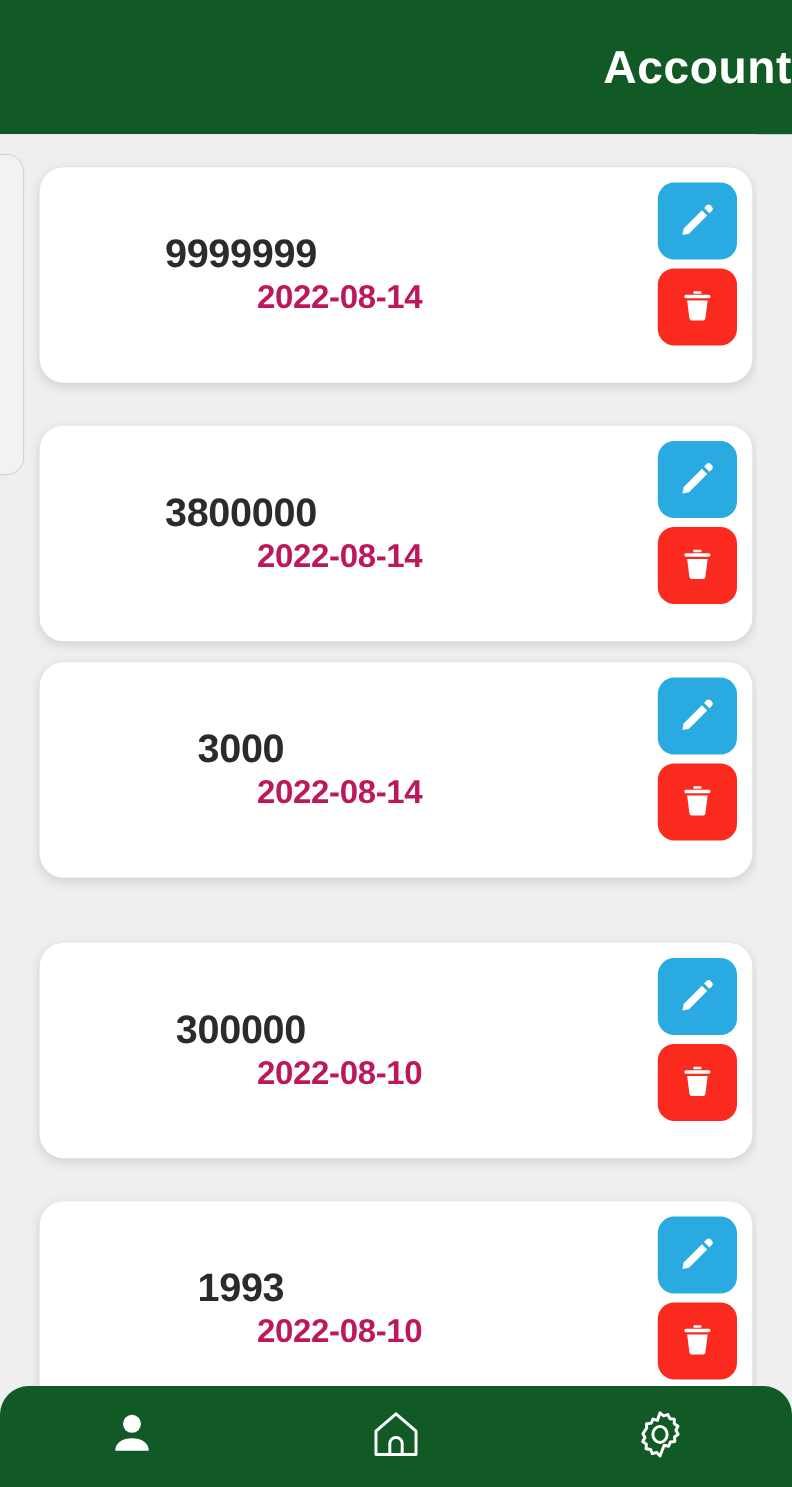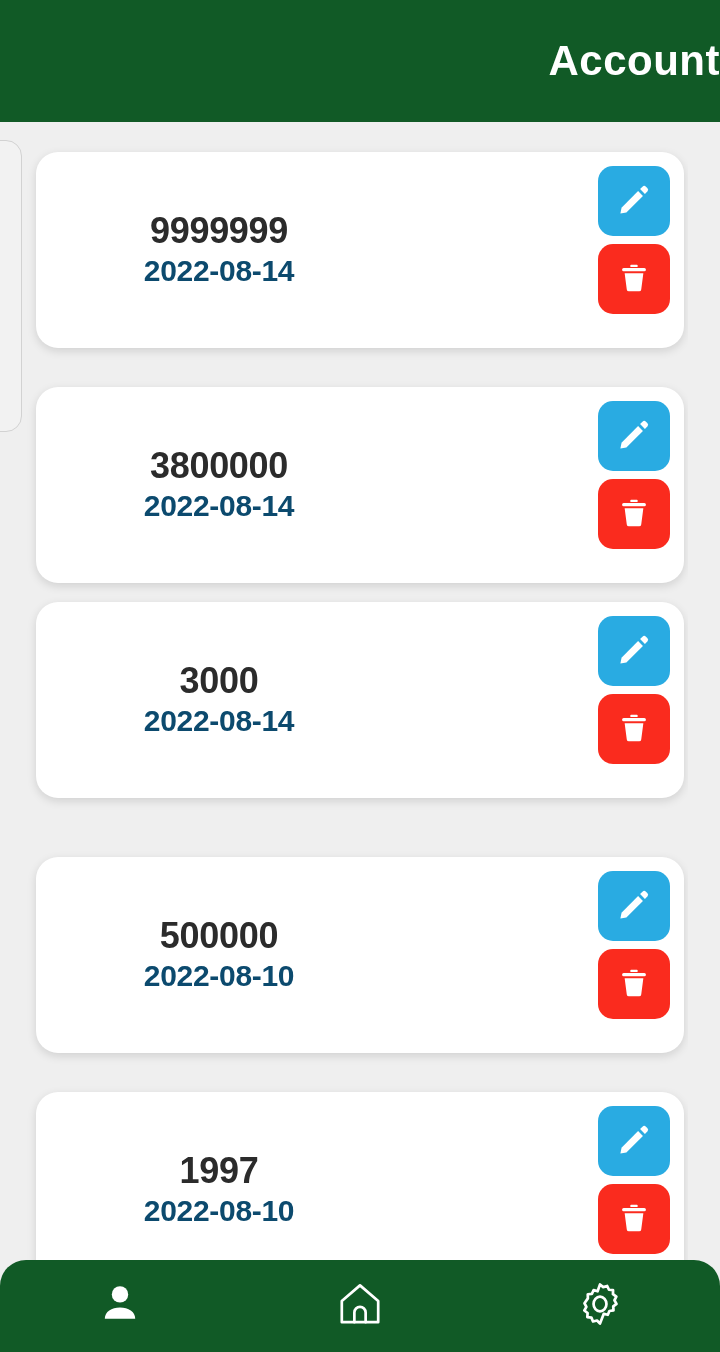--- a/index.html
+++ b/index.html
@@ -78,22 +78,22 @@
     font-size: 36px;
     font-weight: bold;
     color: #2b2b2b;
     text-align: center;
     line-height: 1.18;
     letter-spacing: -0.3px;
   }
   .date {
     font-size: 30px;
     font-weight: bold;
-    color: #0c4a6e;
-    text-align: center;
+    color: #be185d;
+    text-align: right;
     line-height: 1.25;
     letter-spacing: -0.3px;
   }
 
   
   .actions {
     position: absolute;
     right: 14px;
     top: 14px;
     display: flex;
@@ -206,42 +206,42 @@
           <span><svg width="34" height="34" viewBox="0 0 24 24" fill="#ffffff">
               <rect x="9.4" y="2.6" width="5.2" height="1.7" rx="0.6"></rect>
               <rect x="3.6" y="4.9" width="16.8" height="2.3" rx="1.1"></rect>
               <path d="M5.4 8.6h13.2l-1.5 11.5a1.5 1.5 0 0 1-1.5 1.3H8.4a1.5 1.5 0 0 1-1.5-1.3z"></path>
             </svg></span>
         </button>
       </div>
     </div>
     <div class="account-card" style="top: 735px;">
       <div class="card-text">
-        <div class="amount">500000</div>
+        <div class="amount">300000</div>
         <div class="date">2022-08-10</div>
       </div>
       <div class="actions">
         <button class="act-btn edit-btn">
           <span><svg width="34" height="34" viewBox="0 0 24 24" fill="#ffffff">
               <path d="M3.2 17.4 14.9 5.7l3.4 3.4L6.6 20.8l-4.2.8z"></path>
               <path d="M16.3 4.3 18 2.6a1.7 1.7 0 0 1 2.4 0l1 1a1.7 1.7 0 0 1 0 2.4l-1.7 1.7z"></path>
             </svg></span>
         </button>
         <button class="act-btn delete-btn">
           <span><svg width="34" height="34" viewBox="0 0 24 24" fill="#ffffff">
               <rect x="9.4" y="2.6" width="5.2" height="1.7" rx="0.6"></rect>
               <rect x="3.6" y="4.9" width="16.8" height="2.3" rx="1.1"></rect>
               <path d="M5.4 8.6h13.2l-1.5 11.5a1.5 1.5 0 0 1-1.5 1.3H8.4a1.5 1.5 0 0 1-1.5-1.3z"></path>
             </svg></span>
         </button>
       </div>
     </div>
     <div class="account-card" style="top: 970px;">
       <div class="card-text">
-        <div class="amount">1997</div>
+        <div class="amount">1993</div>
         <div class="date">2022-08-10</div>
       </div>
       <div class="actions">
         <button class="act-btn edit-btn">
           <span><svg width="34" height="34" viewBox="0 0 24 24" fill="#ffffff">
               <path d="M3.2 17.4 14.9 5.7l3.4 3.4L6.6 20.8l-4.2.8z"></path>
               <path d="M16.3 4.3 18 2.6a1.7 1.7 0 0 1 2.4 0l1 1a1.7 1.7 0 0 1 0 2.4l-1.7 1.7z"></path>
             </svg></span>
         </button>
         <button class="act-btn delete-btn">

